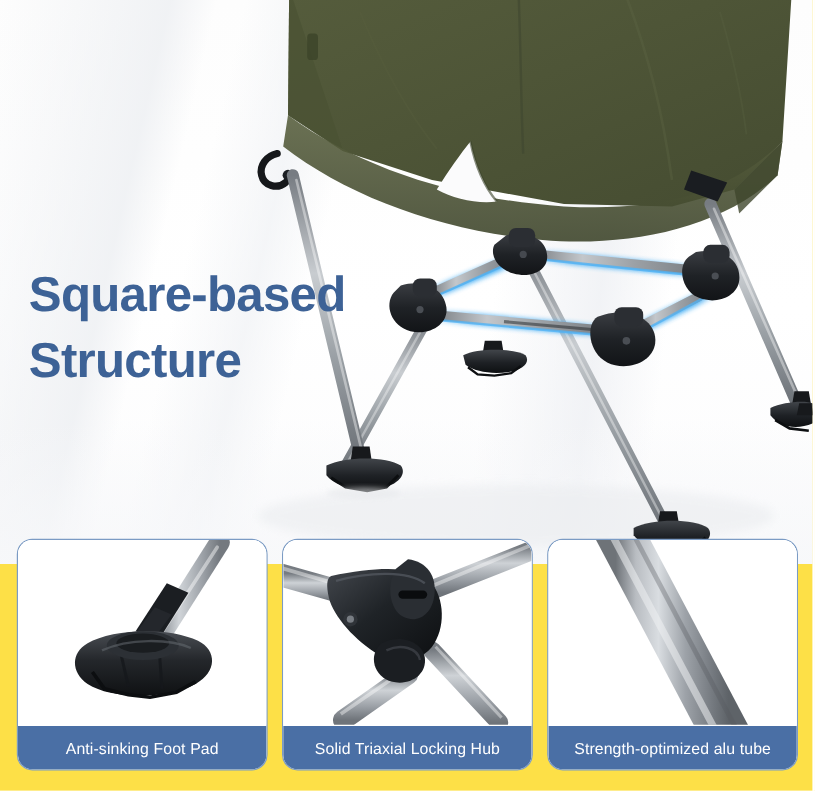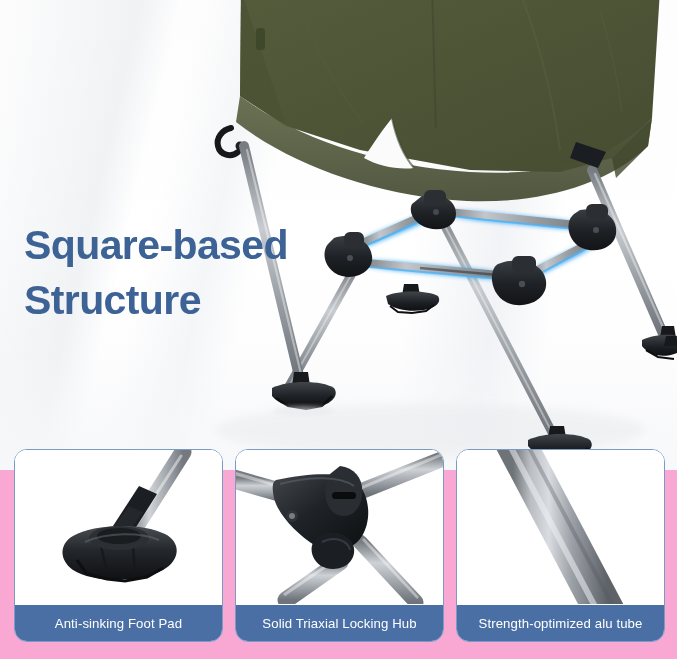--- a/index.html
+++ b/index.html
@@ -6,21 +6,21 @@
     margin: 0;
     padding: 0;
     background: #ffffff;
   }
   #page {
     position: relative;
     width: 677px;
     height: 659px;
     overflow: hidden;
     font-family: "Liberation Sans", sans-serif;
-    background: #f9a8d4;
+    background: #fde047;
   }
 
   
   .hero-bg {
     position: absolute;
     left: 0; top: 0;
     width: 679px; height: 470px;
     background:
       linear-gradient(103deg, rgba(255,255,255,0) 0%, rgba(238,240,243,0.85) 18%, rgba(255,255,255,0) 23%),
       linear-gradient(103deg, rgba(255,255,255,0) 26%, rgba(240,242,245,0.7) 34%, rgba(255,255,255,0) 40%),

